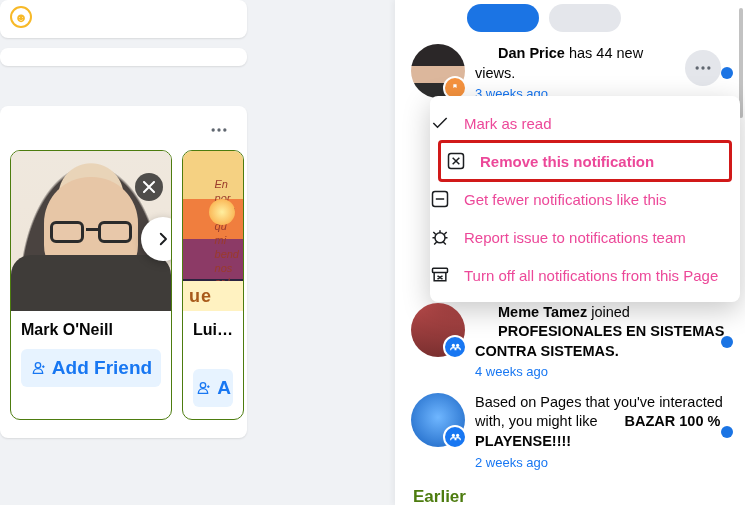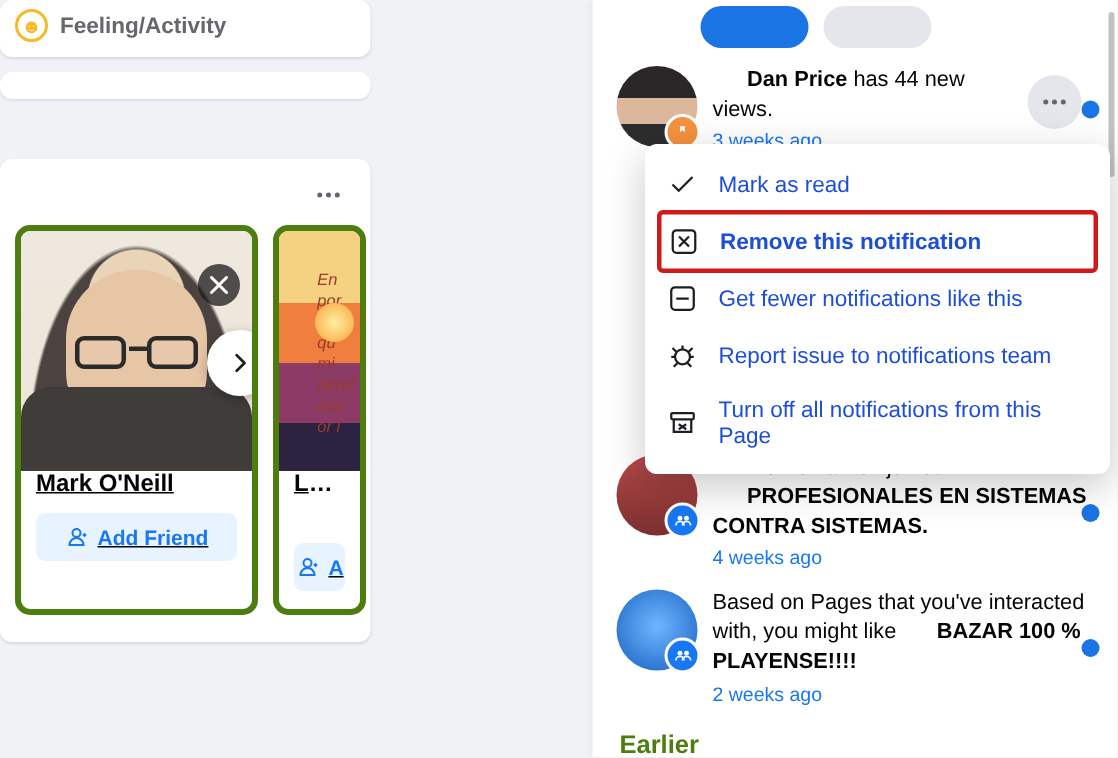--- a/index.html
+++ b/index.html
@@ -12,21 +12,21 @@
     .composer-row { display: flex; align-items: center; gap: 8px; color: #65676b; font-size: 15px; font-weight: 600; }
     .composer-icon { width: 22px; height: 22px; border-radius: 50%; border: 2px solid #f7b928; display: inline-flex; align-items: center; justify-content: center; color: #f7b928; font-size: 13px; }
 
     .spacer-card { background: #fff; height: 18px; border-radius: 8px; margin: 10px 8px 0 0; box-shadow: 0 1px 2px rgba(0,0,0,0.1); }
 
     .pymk-card { background: #fff; border-radius: 8px; margin: 40px 8px 0 0; padding: 10px 10px 18px 10px; box-shadow: 0 1px 2px rgba(0,0,0,0.1); }
     .pymk-header { display: flex; justify-content: flex-end; margin-bottom: 6px; }
     .dots-btn { width: 36px; height: 28px; border-radius: 6px; display: flex; align-items: center; justify-content: center; color: #606770; cursor: pointer; }
     .pymk-row { display: flex; gap: 10px; position: relative; }
 
-    .person-card { width: 162px; border: 4px solid #4d7c0f; border-radius: 10px; overflow: hidden; position: relative; flex-shrink: 0; background: #fff; }
+    .person-card { width: 162px; border: 1px solid #4d7c0f; border-radius: 10px; overflow: hidden; position: relative; flex-shrink: 0; background: #fff; }
     .person-photo { width: 100%; height: 160px; position: relative; background: #e9e2d6; }
     .photo1 {
       background: radial-gradient(circle at 50% 28%, #e9d4b8 0 32px, transparent 33px),
                   radial-gradient(ellipse at 50% 90%, #4a4340 0 70px, transparent 72px),
                   linear-gradient(#efe8de, #efe5d8);
     }
     
     .face-overlay { position: absolute; inset: 0; }
     .head { position: absolute; left: 50%; top: 26px; transform: translateX(-50%); width: 94px; height: 108px; background: #e7c6a6; border-radius: 46px 46px 40px 40px; }
     .glasses { position: absolute; left: 50%; top: 70px; transform: translateX(-50%); width: 90px; height: 26px; }
@@ -36,25 +36,25 @@
     .shirt { position: absolute; left: 0; right: 0; bottom: 0; height: 56px; background: #3f3c39; border-radius: 20px 20px 0 0; }
 
     .dismiss-x { position: absolute; top: 22px; right: 8px; width: 28px; height: 28px; border-radius: 50%; background: rgba(25,25,25,.75); color: #fff; display: flex; align-items: center; justify-content: center; font-size: 14px; cursor: pointer; }
     .scroll-arrow { position: absolute; top: 66px; right: -14px; width: 44px; height: 44px; border-radius: 50%; background: #fff; box-shadow: 0 2px 8px rgba(0,0,0,.25); display: flex; align-items: center; justify-content: center; font-size: 20px; color: #1c1e21; cursor: pointer; z-index: 5; }
 
     .photo2 { background: linear-gradient(180deg,#f5d182 0 30%,#f07e3e 30% 55%,#8c3a66 55% 80%,#2c2340 80% 100%); position: relative; }
     .photo2::after { content:""; position:absolute; left:44%; top:30%; width:26px;height:26px;border-radius:50%; background: radial-gradient(circle,#ffef9f,#f9a23b); }
     .photo2-text { position: absolute; right: 4px; top: 26px; color: #9a3b2c; font-size: 11px; text-align: left; line-height: 14px; font-style: italic; }
     .photo2-bottom { position:absolute; left:0; right:0; bottom:0; height:30px; background:#fff2c1; color:#a85a1a; font-weight:700; display:flex; align-items:center; padding-left:6px; font-size:18px; letter-spacing:1px; }
 
-    .person-info { padding: 0 10px 12px; text-decoration: underline; }
+    .person-info { padding: 10px 10px 12px; }
     .person-name { font-weight: 700; font-size: 16px; color: #050505; white-space: nowrap; overflow: hidden; text-overflow: ellipsis; }
     .mutual-row { display: flex; align-items: center; gap: 6px; margin-top: 4px; color: #65676b; font-size: 14.5px; }
     .mutual-avatar { width: 16px; height: 16px; border-radius: 50%; background: #444; }
-    .add-btn { margin-top: 10px; width: 100%; background: #e7f3ff; color: #1877f2; border: none; border-radius: 6px; padding: 8px 0; font-weight: 600; font-size: 14px; display: flex; align-items: center; justify-content: center; gap: 6px; cursor: pointer; }
+    .add-btn { margin-top: 10px; width: 100%; background: #e7f3ff; color: #1877f2; border: none; border-radius: 6px; padding: 8px 0; font-weight: 600; font-size: 19px; display: flex; align-items: center; justify-content: center; gap: 6px; cursor: pointer; }
     .add-btn svg { width: 16px; height: 16px; fill: #1877f2; }
 
     
     .notif-panel { position: absolute; right: 0; top: 0; width: 350px; height: 505px; background: #fff; box-shadow: -2px 0 6px rgba(0,0,0,.05); padding: 0 12px 0 14px; overflow: hidden; }
     .pill-row { display:flex; gap:10px; padding: 4px 0 6px 58px; }
     .pill { height: 28px; border-radius: 16px; }
     .pill-blue { width: 72px; background: #1b74e4; }
     .pill-grey { width: 72px; background: #e4e6eb; }
 
     .notif-item { display: flex; gap: 10px; align-items: flex-start; padding: 6px 2px; position: relative; }
@@ -68,37 +68,36 @@
     .notif-time { color: #1877f2; font-size: 13px; margin-top: 2px; }
     .unread-dot { width: 12px; height: 12px; border-radius: 50%; background: #1b74e4; position: absolute; right: 0; top: 50%; transform: translateY(-50%); }
     .notif-actions-btn { width: 36px; height: 36px; border-radius: 50%; background: #e4e6eb; display:flex; align-items:center; justify-content:center; color:#606770; margin-top: 6px; margin-right: 10px; cursor:pointer; }
 
     .avatar-dan { background: linear-gradient(#2b2728 40%, #dcb79c 40% 72%, #2d2d2d 72%); }
     .avatar-meme { background: linear-gradient(#b84a4a, #7a2f2f); }
     .avatar-page { background: radial-gradient(circle at 50% 45%, #6fb6ff, #1560c0); }
 
     
     .context-menu { position: absolute; left: 430px; top: 96px; width: 310px; background: #fff; border-radius: 8px; box-shadow: 0 8px 28px rgba(0,0,0,.22); padding: 8px 0; z-index: 40; }
-    .menu-item { display: flex; align-items: center; gap: 14px; padding: 9px 15px; font-size: 15px; color: #1d4ed8; cursor: pointer; }
+    .menu-item { display: flex; align-items: center; gap: 14px; padding: 9px 0; font-size: 15px; color: #ec4899; cursor: pointer; }
     .menu-item svg { width: 20px; height: 20px; stroke: #1c1e21; fill: none; stroke-width: 1.8; flex-shrink: 0; }
     .menu-item.highlighted { outline: 3px solid #d11919; outline-offset: -1px; margin: 0 10px; border-radius: 2px; padding-left: 6px; padding-right: 6px; font-weight: bold; }
 
     .section-header { font-weight: 700; font-size: 17px; color: #4d7c0f; padding: 10px 0 4px 4px; }
 
     .scrollbar { position: absolute; right: 2px; top: 0; width: 4px; height: 505px; }
     .scroll-thumb { position: absolute; right: 0; width: 4px; background: #c2c2c2; border-radius: 2px; top: 8px; height: 110px; }
   </style>
 </head>
 <body>
 
 <div class="left-col">
   <div class="composer-card">
     <div class="composer-row">
       <span class="composer-icon">☻</span>
-      <span>Feeling/Activity</span>
     </div>
   </div>
   <div class="spacer-card"></div>
 
   <div class="pymk-card">
     <div class="pymk-header">
       <div class="dots-btn">
         <svg width="20" height="20" viewBox="0 0 24 24">
             <circle cx="5" cy="12" r="2" fill="#606770"></circle>
             <circle cx="12" cy="12" r="2" fill="#606770"></circle>
@@ -146,20 +145,21 @@
           <div class="photo2-text">
             <div>En</div>
             <div>por</div>
             <div>y a l</div>
             <div>qu</div>
             <div>mi</div>
             <div>bend</div>
             <div>nos</div>
             <div>or l</div>
           </div>
+          <div class="photo2-bottom">ue</div>
         </div>
         <div class="person-info">
           <div class="person-name">Luis Fe</div>
           <div style="height:20px"></div>
           <button class="add-btn">
             <svg viewBox="0 0 24 24">
                 <path d="M12 12a4 4 0 100-8 4 4 0 000 8zm-7 8a7 7 0 0114 0H5zm14-10h2m-1-1v2" stroke="#1877f2" stroke-width="2" fill="none" stroke-linecap="round"></path>
               </svg>
             <span>A</span>
           </button>

